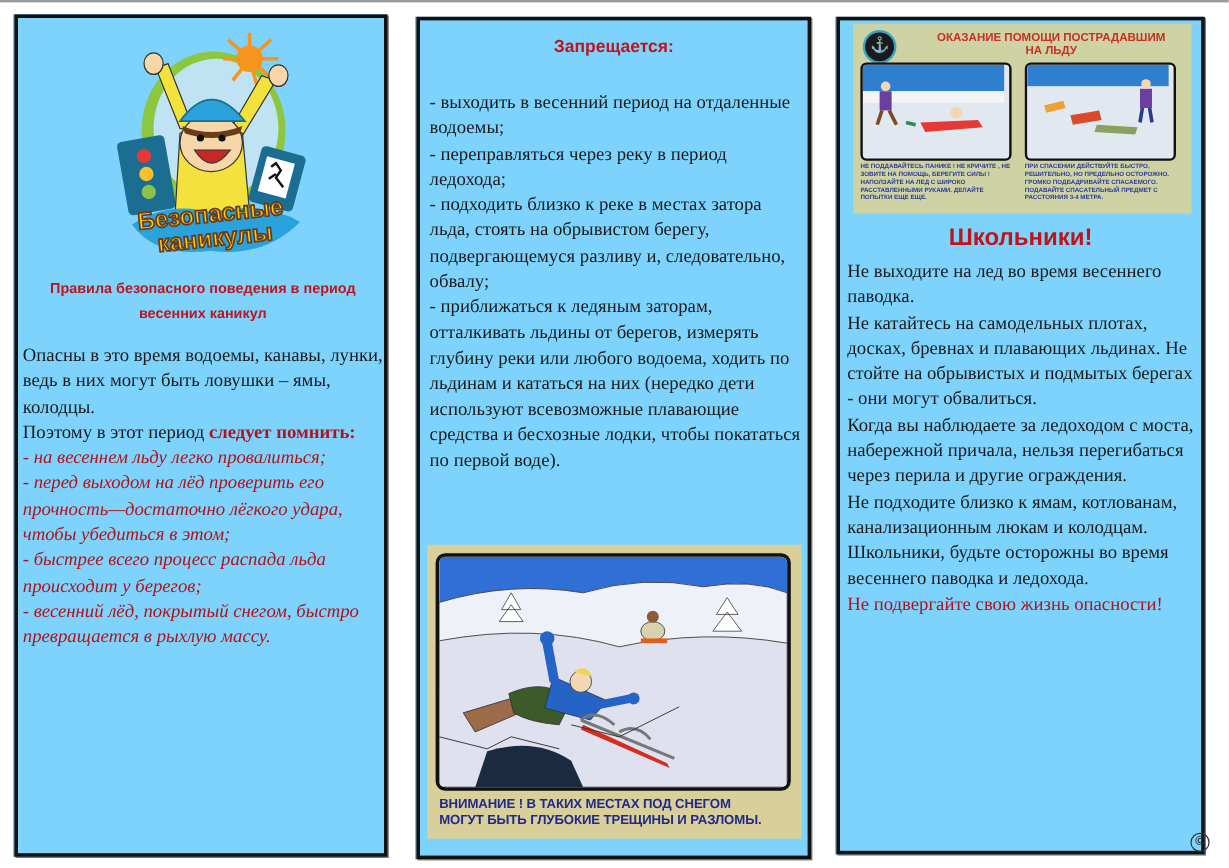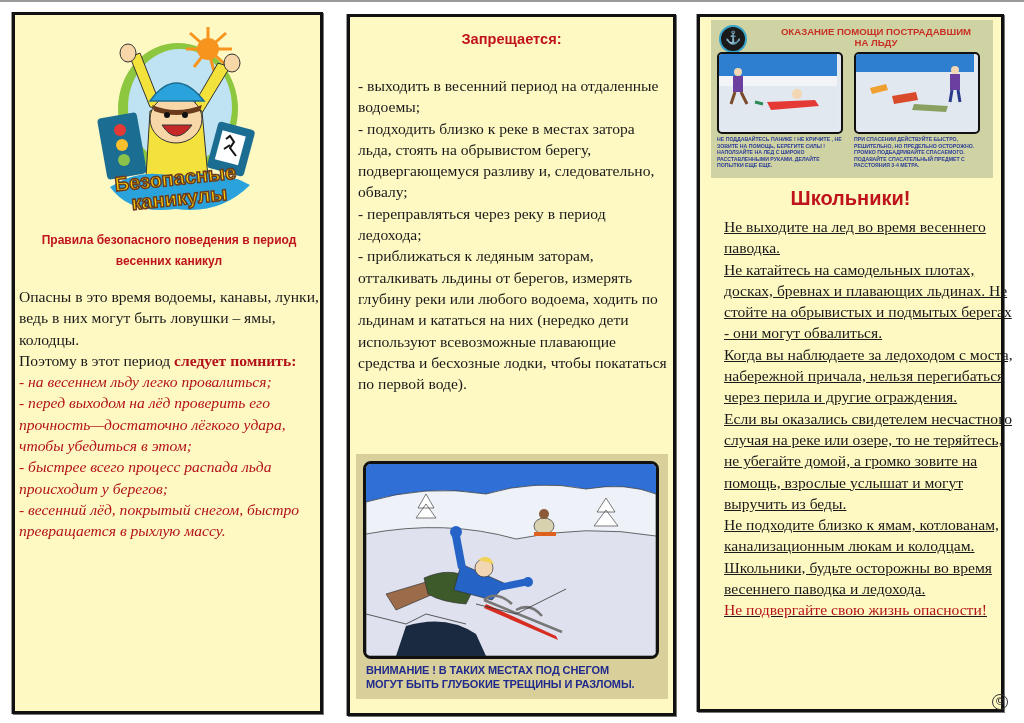--- a/index.html
+++ b/index.html
@@ -1,19 +1,19 @@
 <!DOCTYPE html>
 <html><head>
 <meta charset="utf-8">
 <style>
   html, body { margin:0; padding:0; }
   body { width:1024px; height:723px; background:#ffffff; position:relative; overflow:hidden;
          font-family:"Liberation Serif", "DejaVu Serif", serif; color:#1a1a1a; }
   .topline { position:absolute; left:0; top:0; width:1024px; height:2px; background:#9a9a9a; }
-  .panel { position:absolute; background:#fef9c3; border:3px solid #111;
+  .panel { position:absolute; background:#7dd3fc; border:3px solid #111;
            box-shadow: 1px 1px 0 #777, -1px 0 0 #999; box-sizing:border-box; }
   #p1 { left:12px; top:12px; width:311px; height:702px; }
   #p2 { left:347px; top:14px; width:329px; height:702px; }
   #p3 { left:697px; top:14px; width:307px; height:698px; }
 
   .title-red { font-family:"Liberation Sans", "DejaVu Sans", sans-serif; color:#c0141c; font-weight:bold; text-align:center; }
   .body-text { font-size:15.6px; line-height:21.3px; }
   .italic { font-style:italic; }
   .red { color:#b3121a; }
   .bold { font-weight:bold; }
@@ -37,21 +37,21 @@
                     font-family:"Liberation Sans","DejaVu Sans",sans-serif; font-weight:bold; color:#c73025; font-size:9.6px; line-height:11px; }
   #poster .emblem { position:absolute; left:8px; top:5px; width:24px; height:24px; border-radius:50%; background:#1a1a1a; border:2px solid #38a3c9; }
   #poster .emblem span { position:absolute; left:0; top:2px; width:24px; text-align:center; color:#e7c02e; font-size:13px; line-height:18px; }
   #poster .pic { position:absolute; top:32px; width:122px; height:78px; border:2px solid #111; border-radius:5px; overflow:hidden; background:#e3e9f1; }
   #poster .pic1 { left:6px; }
   #poster .pic2 { left:143px; }
   #poster .pcap { position:absolute; top:116px; font-family:"Liberation Sans","DejaVu Sans",sans-serif; font-weight:bold; color:#2b3c98; font-size:5.2px; line-height:6.6px; width:130px; }
   #poster .pcap1 { left:6px; }
   #poster .pcap2 { left:143px; }
   #p3-title { position:absolute; left:0; width:301px; top:170px; font-size:20px; }
-  #p3-body { position:absolute; left:24px; top:199px; width:292px;text-decoration:underline; }
+  #p3-body { position:absolute; left:6px; top:199px; width:292px; }
 
   .copyright { position:absolute; left:992px; top:694px; width:16px; height:16px; border-radius:50%; border:1.5px solid #333; box-sizing:border-box;
                font-family:"Liberation Sans","DejaVu Sans",sans-serif; font-size:11px; line-height:13px; text-align:center; color:#333; font-weight:bold; }
 </style>
 </head>
 <body>
 
 <div class="topline"></div>
 
 <div class="panel" id="p1">
@@ -109,22 +109,22 @@
       <p class="para">- быстрее всего процесс распада льда происходит у берегов;</p>
       <p class="para">- весенний лёд, покрытый снегом, быстро превращается в рыхлую массу.</p>
     </div>
   </div>
 </div>
 
 <div class="panel" id="p2">
   <div id="p2-title" class="title-red">Запрещается:</div>
   <div id="p2-body" class="body-text">
     <p class="para">- выходить в весенний период на отдаленные водоемы;</p>
+    <p class="para">- переправляться через реку в период ледохода;</p>
     <p class="para">- подходить близко к реке в местах затора льда, стоять на обрывистом берегу, подвергающемуся разливу и, следовательно, обвалу;</p>
-    <p class="para">- переправляться через реку в период ледохода;</p>
     <p class="para">- приближаться к ледяным заторам, отталкивать льдины от берегов, измерять глубину реки или любого водоема, ходить по льдинам и кататься на них (нередко дети используют всевозможные плавающие средства и бесхозные лодки, чтобы покататься по первой воде).</p>
   </div>
 
   <div id="ill2">
     <div class="scene">
       <svg width="290" height="192" viewBox="0 0 290 192">
         <rect x="0" y="0" width="290" height="40" fill="#2f6fd6"></rect>
         <path d="M0 38 Q60 20 120 30 Q170 15 220 25 Q260 18 290 30 L290 110 L0 110 Z" fill="#eef2f8" stroke="#444" stroke-width="0.8"></path>
         <path d="M0 70 Q80 55 150 75 Q220 60 290 72 L290 192 L0 192 Z" fill="#dfe2ee" stroke="#444" stroke-width="0.8"></path>
         <g fill="#fff" stroke="#444" stroke-width="0.7">
@@ -206,20 +206,19 @@
     </div>
     <div class="pcap pcap1">НЕ ПОДДАВАЙТЕСЬ ПАНИКЕ ! НЕ КРИЧИТЕ , НЕ ЗОВИТЕ НА ПОМОЩЬ, БЕРЕГИТЕ СИЛЫ ! НАПОЛЗАЙТЕ НА ЛЕД С ШИРОКО РАССТАВЛЕННЫМИ РУКАМИ. ДЕЛАЙТЕ ПОПЫТКИ ЕЩЕ ЕЩЕ.</div>
     <div class="pcap pcap2">ПРИ СПАСЕНИИ ДЕЙСТВУЙТЕ БЫСТРО, РЕШИТЕЛЬНО, НО ПРЕДЕЛЬНО ОСТОРОЖНО. ГРОМКО ПОДБАДРИВАЙТЕ СПАСАЕМОГО. ПОДАВАЙТЕ СПАСАТЕЛЬНЫЙ ПРЕДМЕТ С РАССТОЯНИЯ 3-4 МЕТРА.</div>
   </div>
 
   <div id="p3-title" class="title-red">Школьники!</div>
   <div id="p3-body" class="body-text">
     <p class="para">Не выходите на лед во время весеннего паводка.</p>
     <p class="para">Не катайтесь на самодельных плотах, досках, бревнах и плавающих льдинах. Не стойте на обрывистых и подмытых берегах - они могут обвалиться.</p>
     <p class="para">Когда вы наблюдаете за ледоходом с моста, набережной причала, нельзя перегибаться через перила и другие ограждения.</p>
-    <p class="para">Если вы оказались свидетелем несчастного случая на реке или озере, то не теряйтесь, не убегайте домой, а громко зовите на помощь, взрослые услышат и могут выручить из беды.</p>
     <p class="para">Не подходите близко к ямам, котлованам, канализационным люкам и колодцам.</p>
     <p class="para">Школьники, будьте осторожны во время весеннего паводка и ледохода.</p>
     <p class="para red">Не подвергайте свою жизнь опасности!</p>
   </div>
 </div>
 
 <div class="copyright">©</div>
 
 </body></html>

